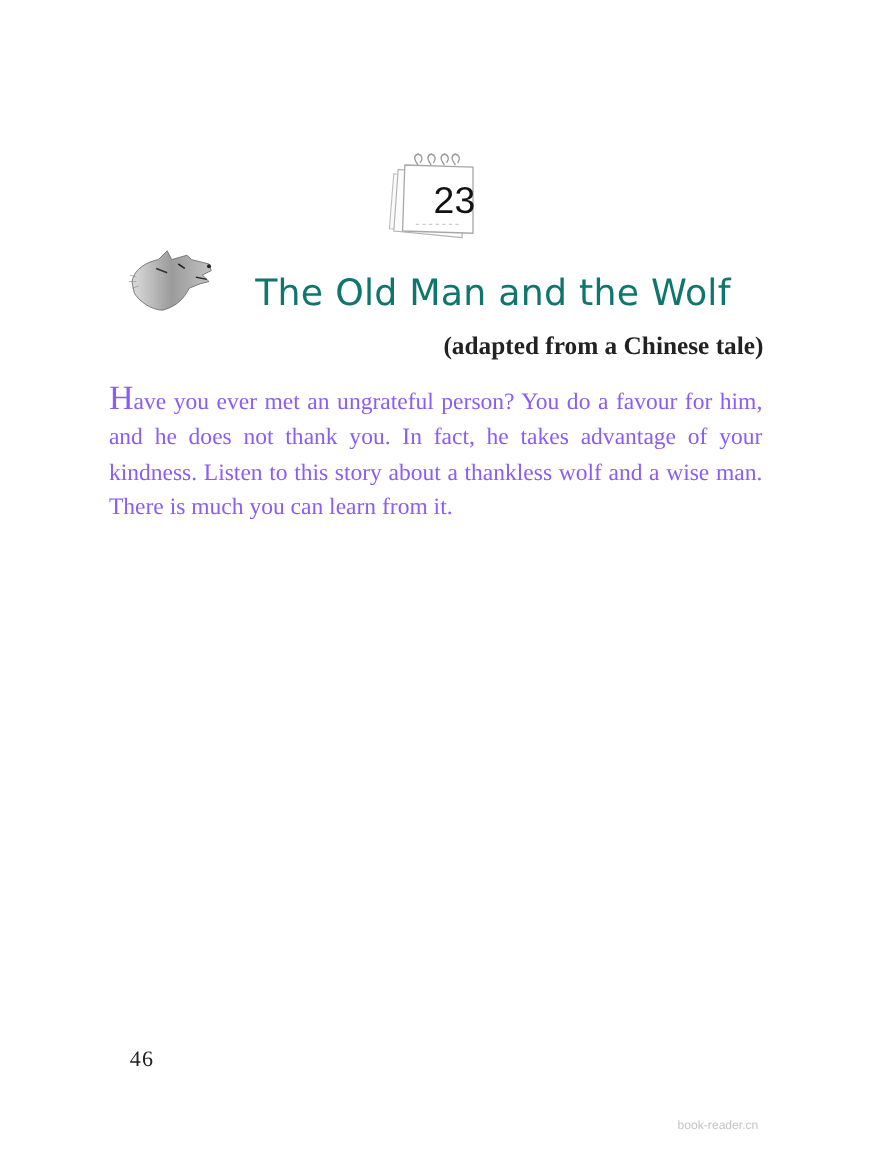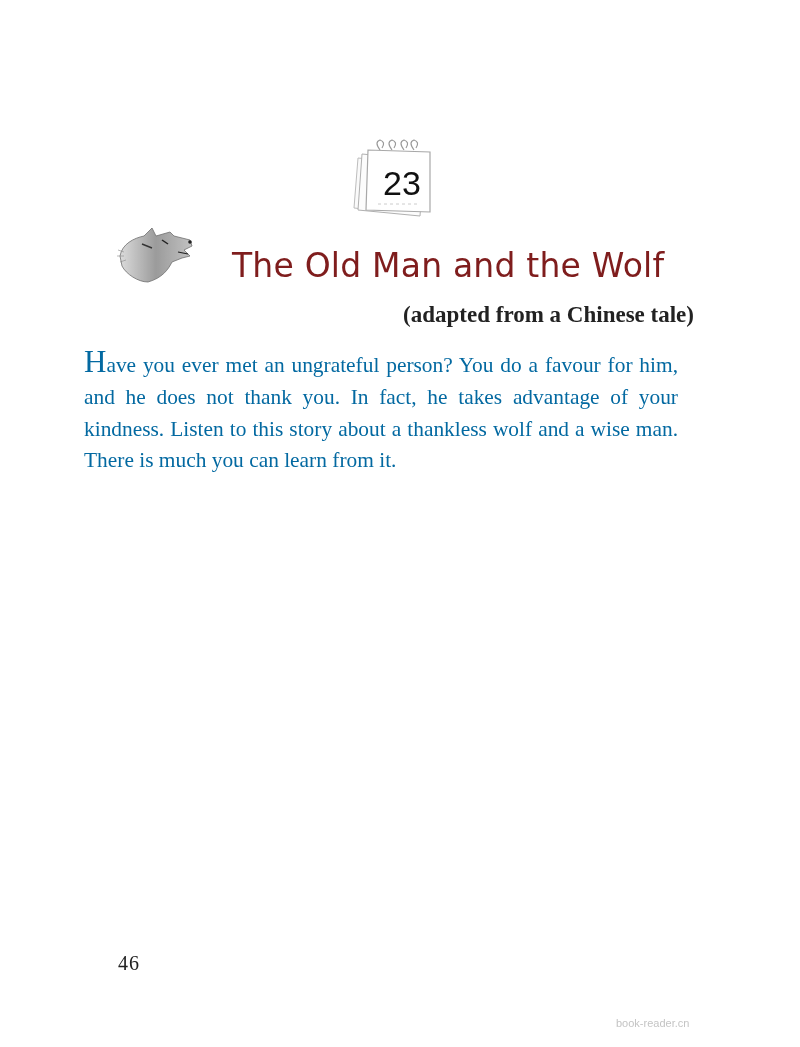--- a/index.html
+++ b/index.html
@@ -20,62 +20,62 @@
       top: 138px;
       width: 84px;
       height: 82px;
     }
     .calendar svg { position: absolute; left: 0; top: 0; }
     .calendar .num {
       position: absolute;
       left: 22px;
       top: 28px;
       width: 60px;
-      text-align: center;
+      text-align: right;
       font-family: "Liberation Sans", sans-serif;
       font-size: 34px;
       color: #111;
       line-height: 1;
     }
     .wolf {
       position: absolute;
       left: 112px;
       top: 222px;
       width: 90px;
       height: 64px;
     }
     .title {
       position: absolute;
       left: 232px;
       top: 246px;
       font-family: "DejaVu Sans", sans-serif;
       font-size: 33px;
       letter-spacing: 0.2px;
-      color: #7f1d1d;
+      color: #0f766e;
       white-space: nowrap;
     }
     .subtitle {
       position: absolute;
       right: 106px;
       top: 302px;
       font-family: "Liberation Serif", serif;
       font-size: 23px;
       color: #222;
       white-space: nowrap;
       font-weight: bold;
     }
     .body-text {
       position: absolute;
-      left: 84px;
+      left: 99px;
       top: 350px;
       width: 594px;
       font-family: "Liberation Serif", serif;
       font-size: 21.4px;
       line-height: 31.8px;
-      color: #0369a1;
+      color: #8b5cf6;
       text-align: justify;
     }
     .body-text p {
       margin: 0;
     }
     .body-text p.indent {
       text-indent: 46px;
     }
     .dropcap {
       font-size: 31px;

